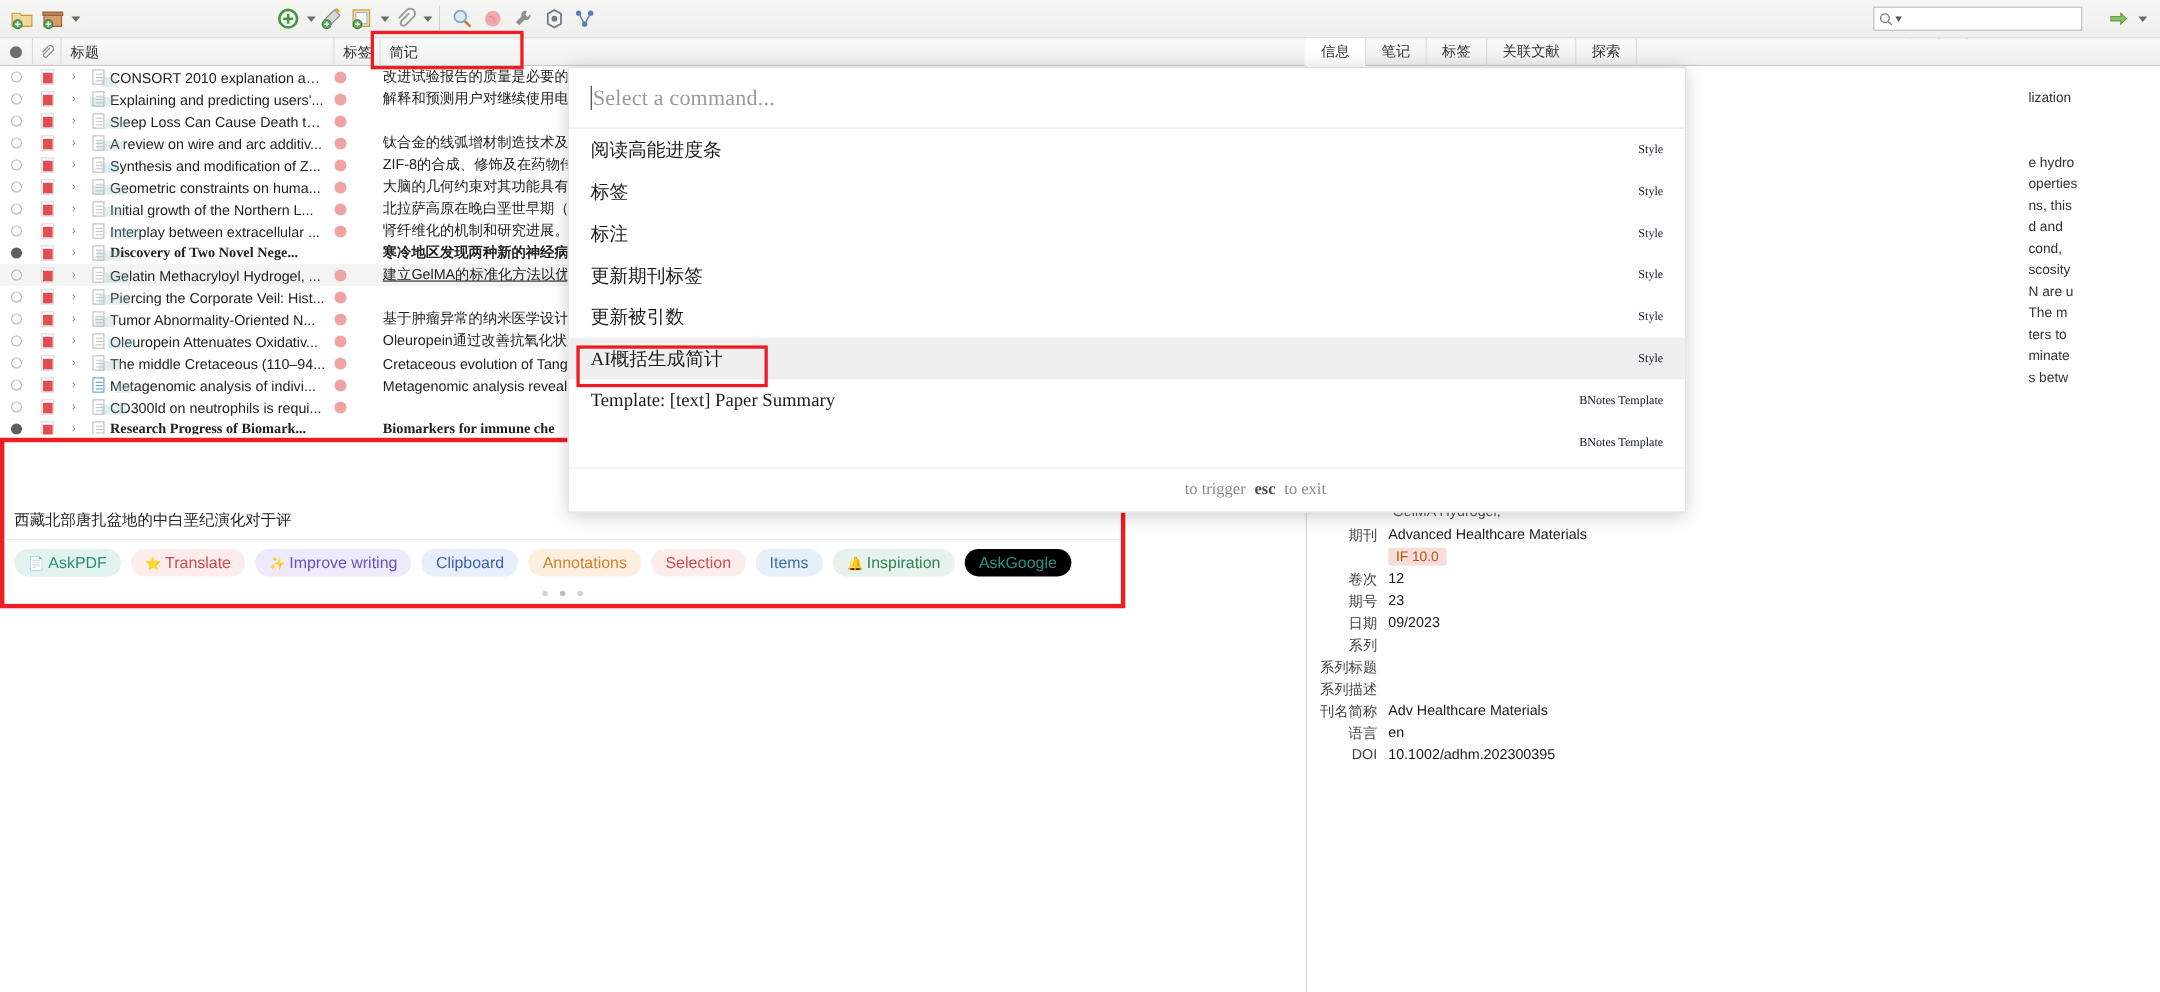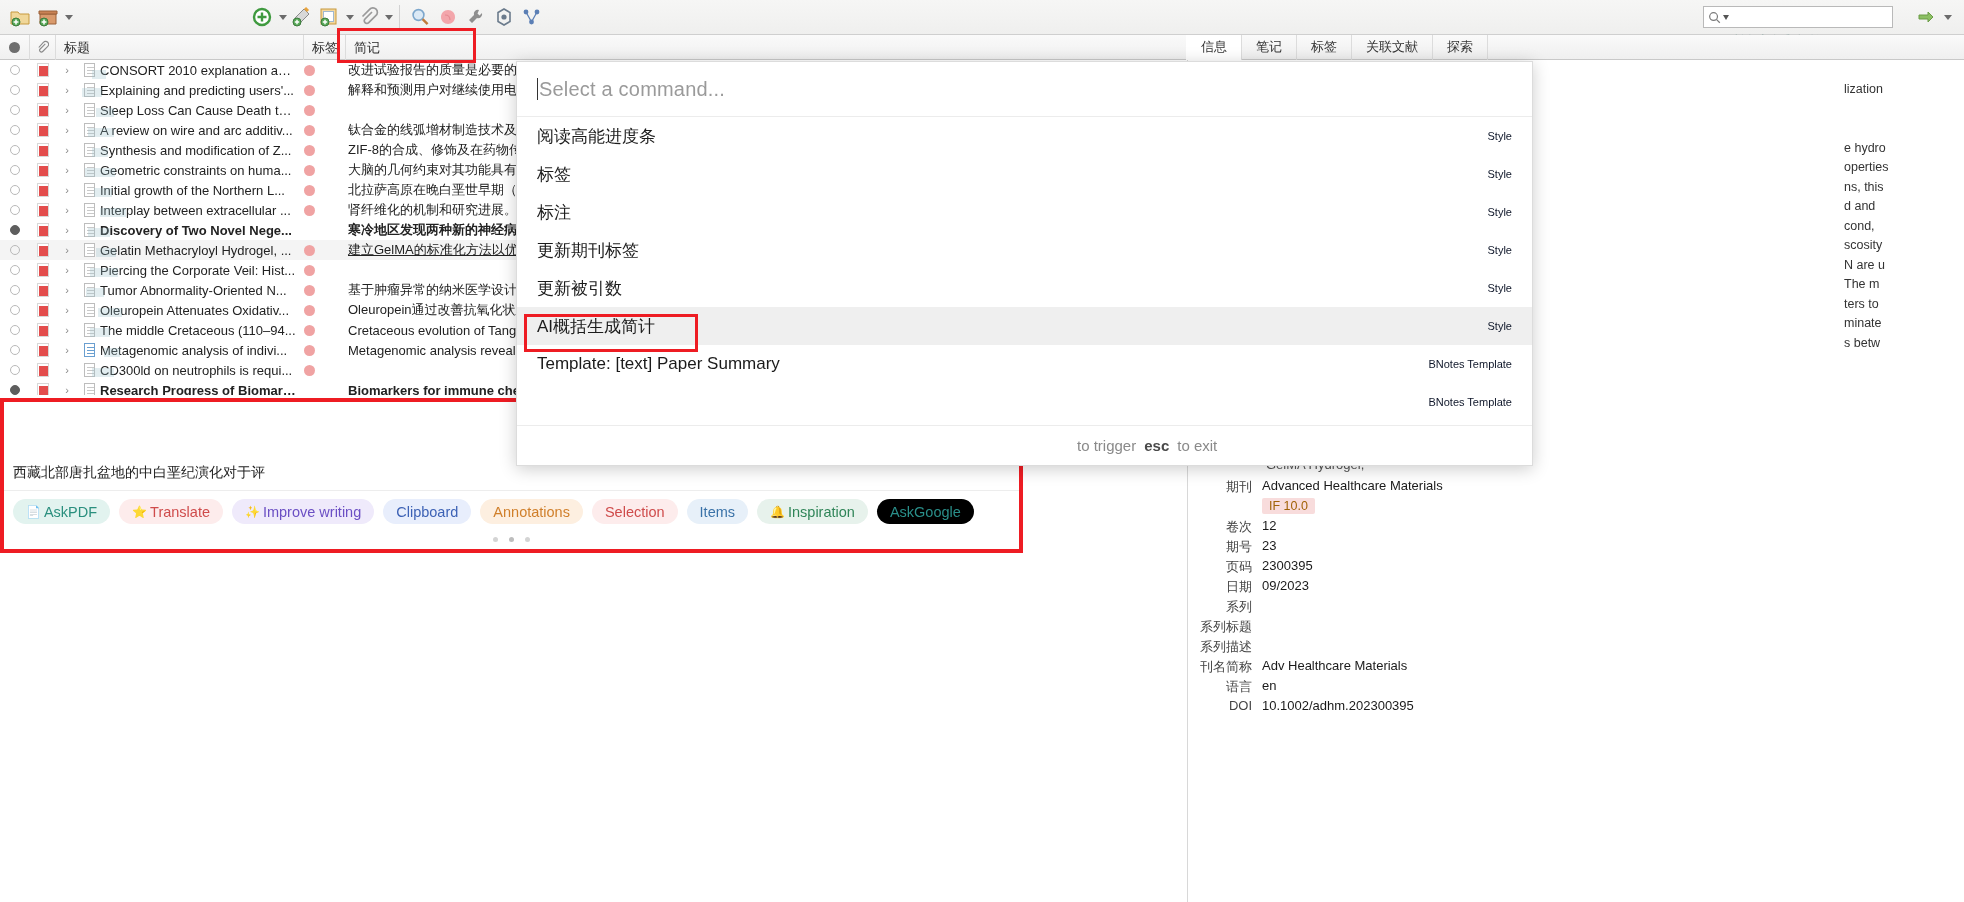--- a/index.html
+++ b/index.html
@@ -79,21 +79,21 @@
   .c-sel { width:30px; display:flex; justify-content:center; align-items:center; }
   .ring { width:10px;height:10px;border-radius:50%;border:1.4px solid #b9b9b9; background:transparent; }
   .ring.filled { background:#5e5e5e; border-color:#5e5e5e; }
   .c-pdf { width:26px; display:flex; justify-content:center; }
   .c-tw { width:22px; display:flex; justify-content:center; color:#8a8a8a; font-size:11px;}
   .c-doc { width:22px; display:flex; justify-content:center; }
   .c-title { width:200px; white-space:nowrap; overflow:hidden; text-overflow:ellipsis; padding-right:4px;}
   .c-tagdot { width:46px; display:flex; justify-content:flex-start; padding-left:4px; }
   .tagdot { width:11px;height:11px;border-radius:50%;background:#f0a3a3; }
   .c-note { flex:1 1 auto; white-space:nowrap; overflow:hidden; padding-left:2px; }
-  .row.bold .c-title, .row.bold .c-note { font-weight:bold; }
+  .row.bold .c-title, .row.bold .c-note { font-weight:bold;font-family:Liberation Serif, serif; }
   .c-note.underline { text-decoration:underline; }
 
   
   .pdficon { width:12px;height:14px;background:#fff;border:1px solid #d8d8d8;position:relative;}
   .pdficon::after{content:"";position:absolute;left:1px;top:2px;width:9px;height:10px;
     background:#e03a3a; clip-path:polygon(0 0,100% 0,100% 100%,0 100%); opacity:.9;}
   .docicon{width:11px;height:14px;background:#fff;border:1px solid #bdbdbd;position:relative;}
   .docicon::before{content:"";position:absolute;left:2px;top:3px;width:7px;height:1px;
     background:#c9c9c9;box-shadow:0 3px 0 #c9c9c9,0 6px 0 #c9c9c9;}
   .docicon.blue{border-color:#6a9fd0;}
@@ -128,21 +128,21 @@
   .mrow{ display:flex; align-items:flex-start; height:20px; font-size:13px; }
   .mlabel{ width:74px; text-align:right; color:#444; padding-right:10px; flex:0 0 auto; }
   .mval{ color:#1a1a1a; }
   .ifbadge{ display:inline-block; background:#f8dcdc; color:#a16207; font-size:12.5px;
     padding:1px 7px; border-radius:2px; }
 
   
   .palette{
     position:absolute; left:516px; top:61px; width:1017px; height:405px;
     background:#fff; border:1px solid #dcdcdc;
-    box-shadow:0 3px 16px rgba(0,0,0,.20); z-index:20; overflow:hidden;
+    box-shadow:0 3px 16px rgba(0,0,0,.20); z-index:20; overflow:hidden;font-family:Liberation Serif, serif;
   }
   .pal-input{
     height:55px; display:flex; align-items:center; padding:0 20px;
     border-bottom:1px solid #ececec;
   }
   .pal-caret{ width:1px; height:22px; background:#333; margin-right:1px; }
   .pal-ph{ color:#9a9a9a; font-size:20px; letter-spacing:.2px; }
   .pal-list{ }
   .pal-item{
     height:38px; display:flex; align-items:center; justify-content:space-between;
@@ -649,24 +649,20 @@
         </div>
         <div class="mrow">
           <div class="mlabel">卷次</div>
           <div class="mval">12</div>
         </div>
         <div class="mrow">
           <div class="mlabel">期号</div>
           <div class="mval">23</div>
         </div>
         <div class="mrow">
-          <div class="mlabel">页码</div>
-          <div class="mval">2300395</div>
-        </div>
-        <div class="mrow">
           <div class="mlabel">日期</div>
           <div class="mval">09/2023</div>
         </div>
         <div class="mrow">
           <div class="mlabel">系列</div>
           <div class="mval"></div>
         </div>
         <div class="mrow">
           <div class="mlabel">系列标题</div>
           <div class="mval"></div>

